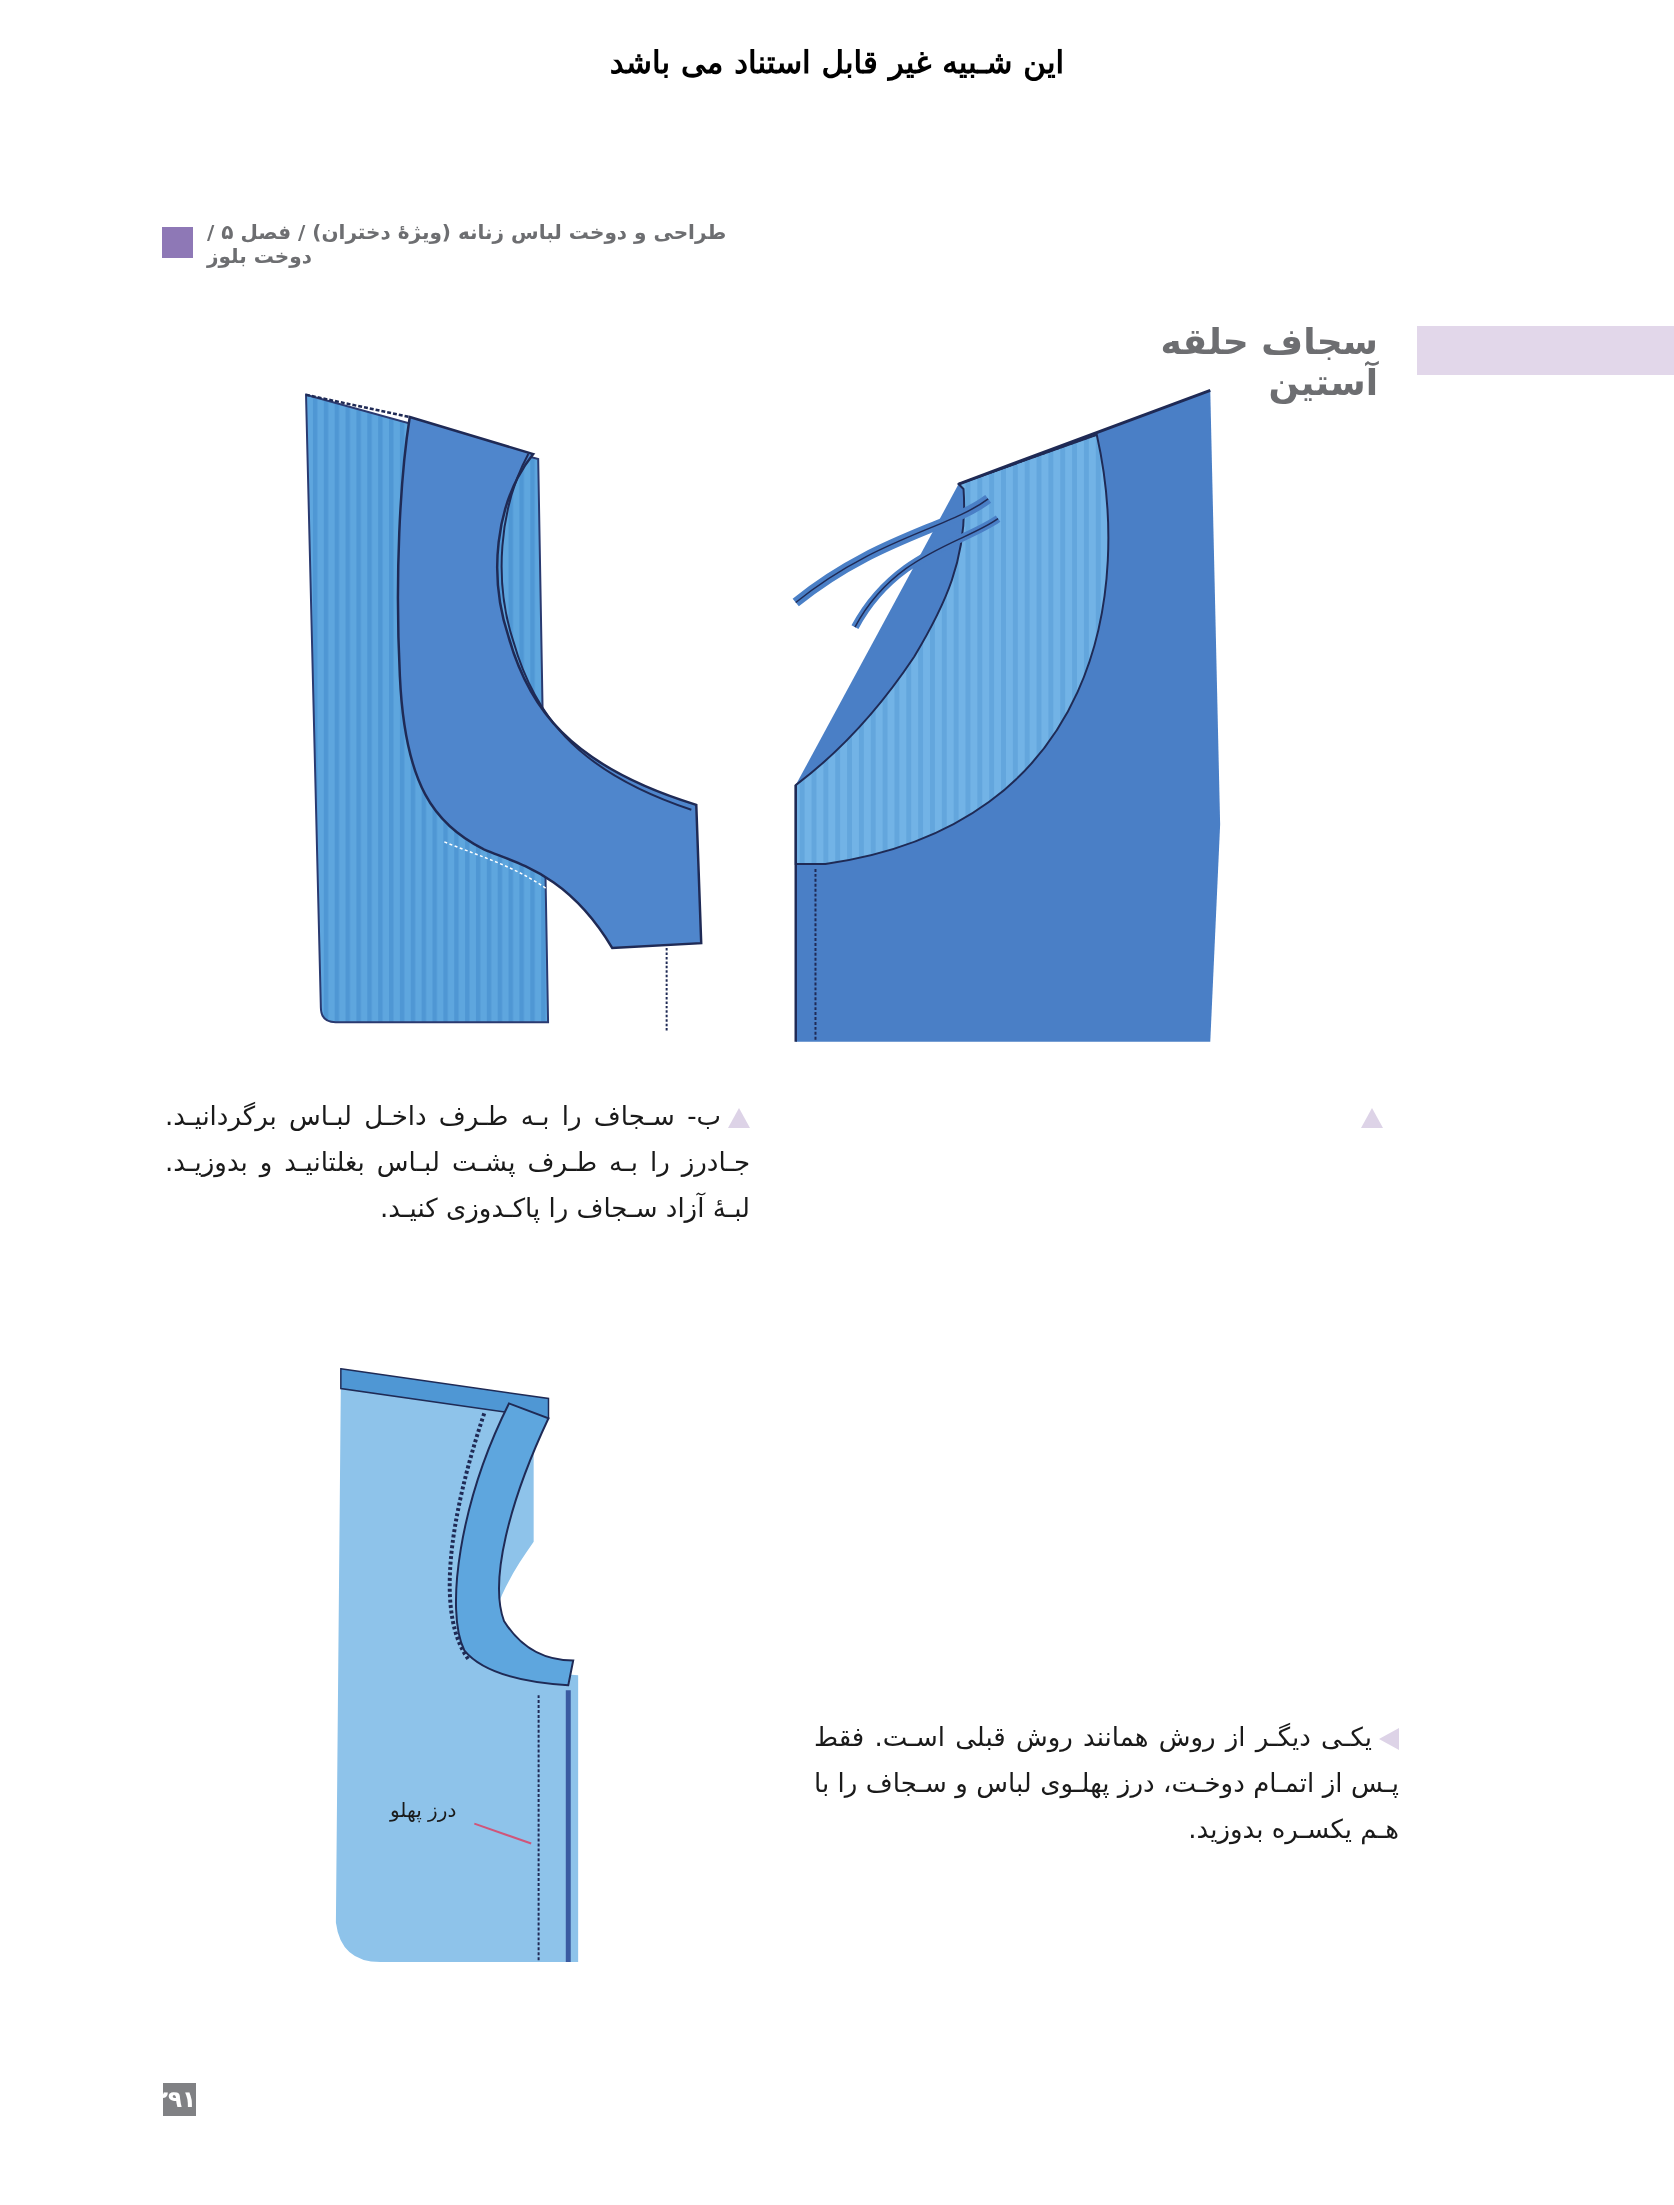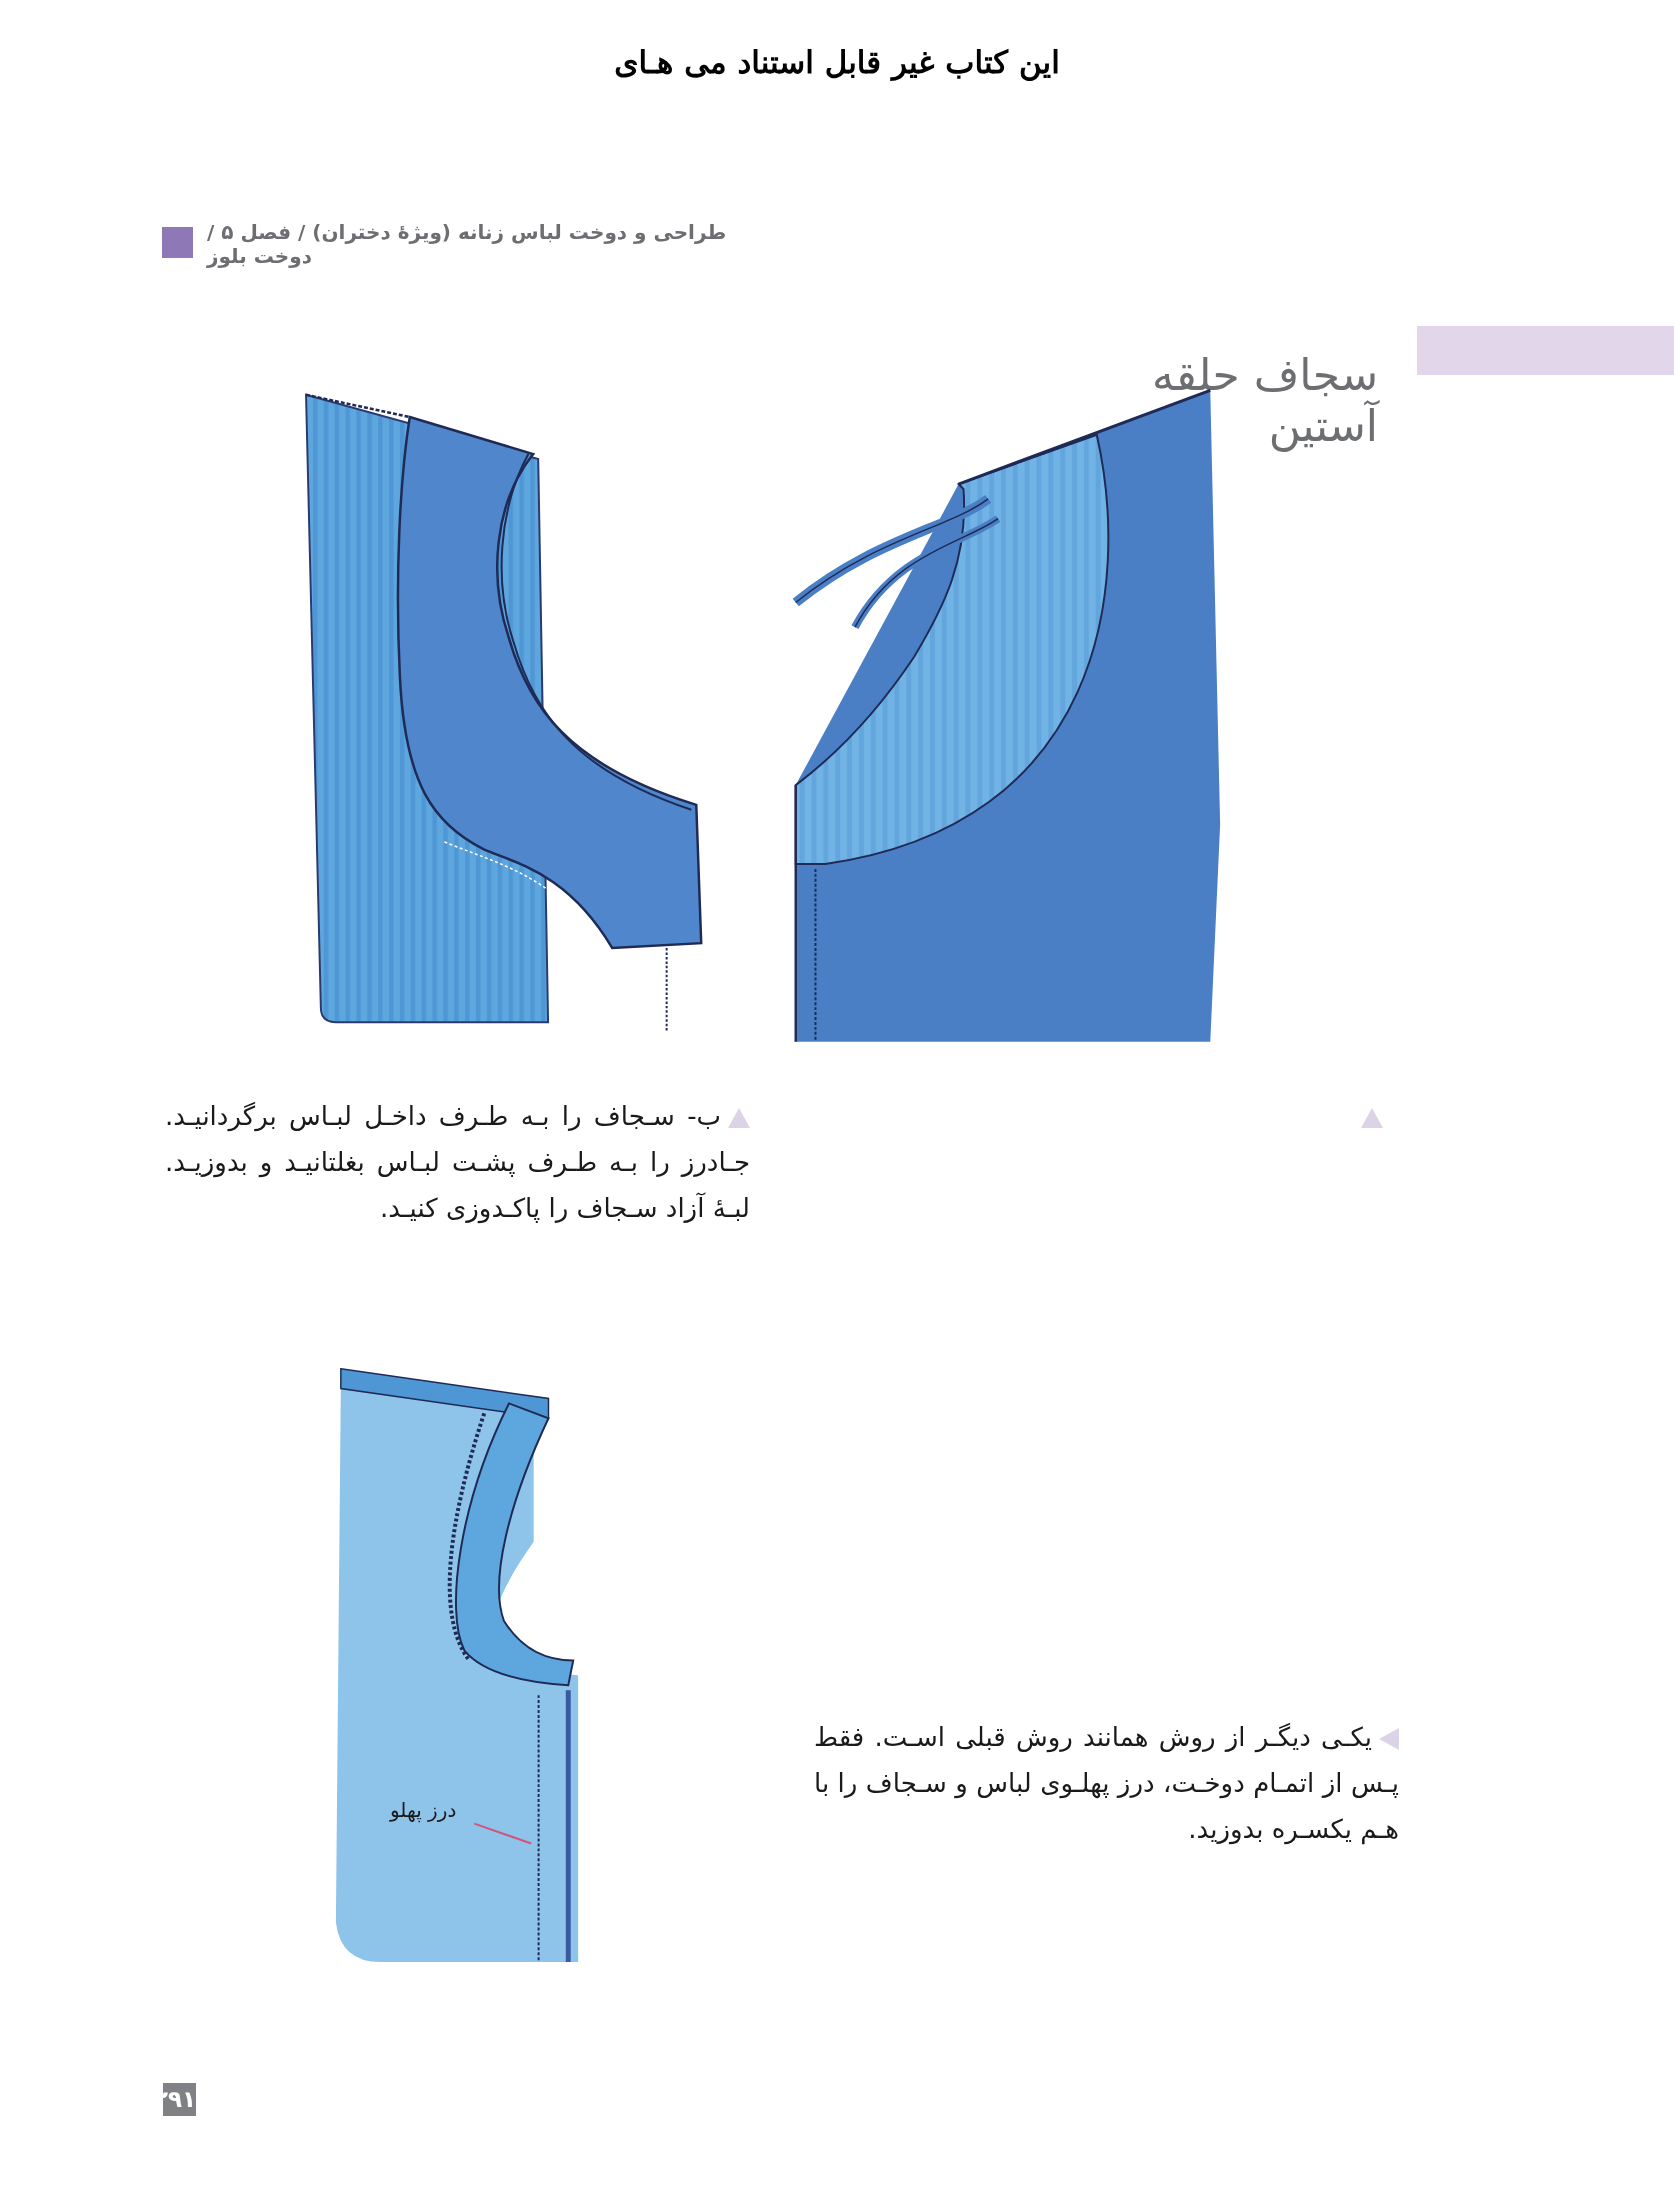--- a/index.html
+++ b/index.html
@@ -13,21 +13,21 @@
     font-family:"DejaVu Serif", serif; font-weight:bold; font-size:31px; color:#000;
   }
   .header-line {
     left:207px; width:524px; top:220px; direction:rtl; text-align:left;
     font-size:20px; font-weight:bold; color:#6d6e71;
   }
   .header-square { left:162px; top:227px; width:31px; height:31px; background:#8e78b6; }
   .title-bar { left:1417px; top:326px; width:257px; height:49px; background:#e2d7ea; }
   .section-title {
     left:1062px; width:316px; top:321px; text-align:right; direction:rtl;
-    font-size:44px; font-weight:normal; color:#6d6e71;margin-top:28px;
+    font-size:36px; font-weight:bold; color:#6d6e71;
   }
   .para {
     direction:rtl; text-align:justify; text-align-last:right;
     font-size:26px; line-height:46px; color:#1a1a1a;
   }
   .tri-up {
     display:inline-block; width:0; height:0; margin-left:7px; vertical-align:middle;
     border-left:11px solid transparent; border-right:11px solid transparent;
     border-bottom:20px solid #ddd3e7;
   }
@@ -41,21 +41,21 @@
     left:163px; top:2083px; width:33px; height:33px; background:#808184; color:#fff;
     font-size:23px; font-weight:bold; text-align:center; line-height:33px; direction:rtl;
   }
   .fig-label {
     direction:rtl; font-size:20px; font-weight:normal; color:#1a1a1a;
   }
 </style>
 </head>
 <body>
 
-<div class="abs watermark">این کتاب غیر قابل استناد می هـای</div>
+<div class="abs watermark">این شـبیه غیر قابل استناد می باشد</div>
 
 <div class="abs header-line">طراحی و دوخت لباس زنانه (ویژۀ دختران) / فصل ۵ / دوخت بلوز</div>
 <div class="abs header-square"></div>
 
 <div class="abs title-bar"></div>
 <div class="abs section-title">سجاف حلقه آستین</div>
 
 <svg class="abs fig" style="left:291px;top:380px" width="445" height="657" viewBox="0 0 900 1330">
   <defs>
     <pattern id="stripes" width="22" height="10" patternUnits="userSpaceOnUse">

